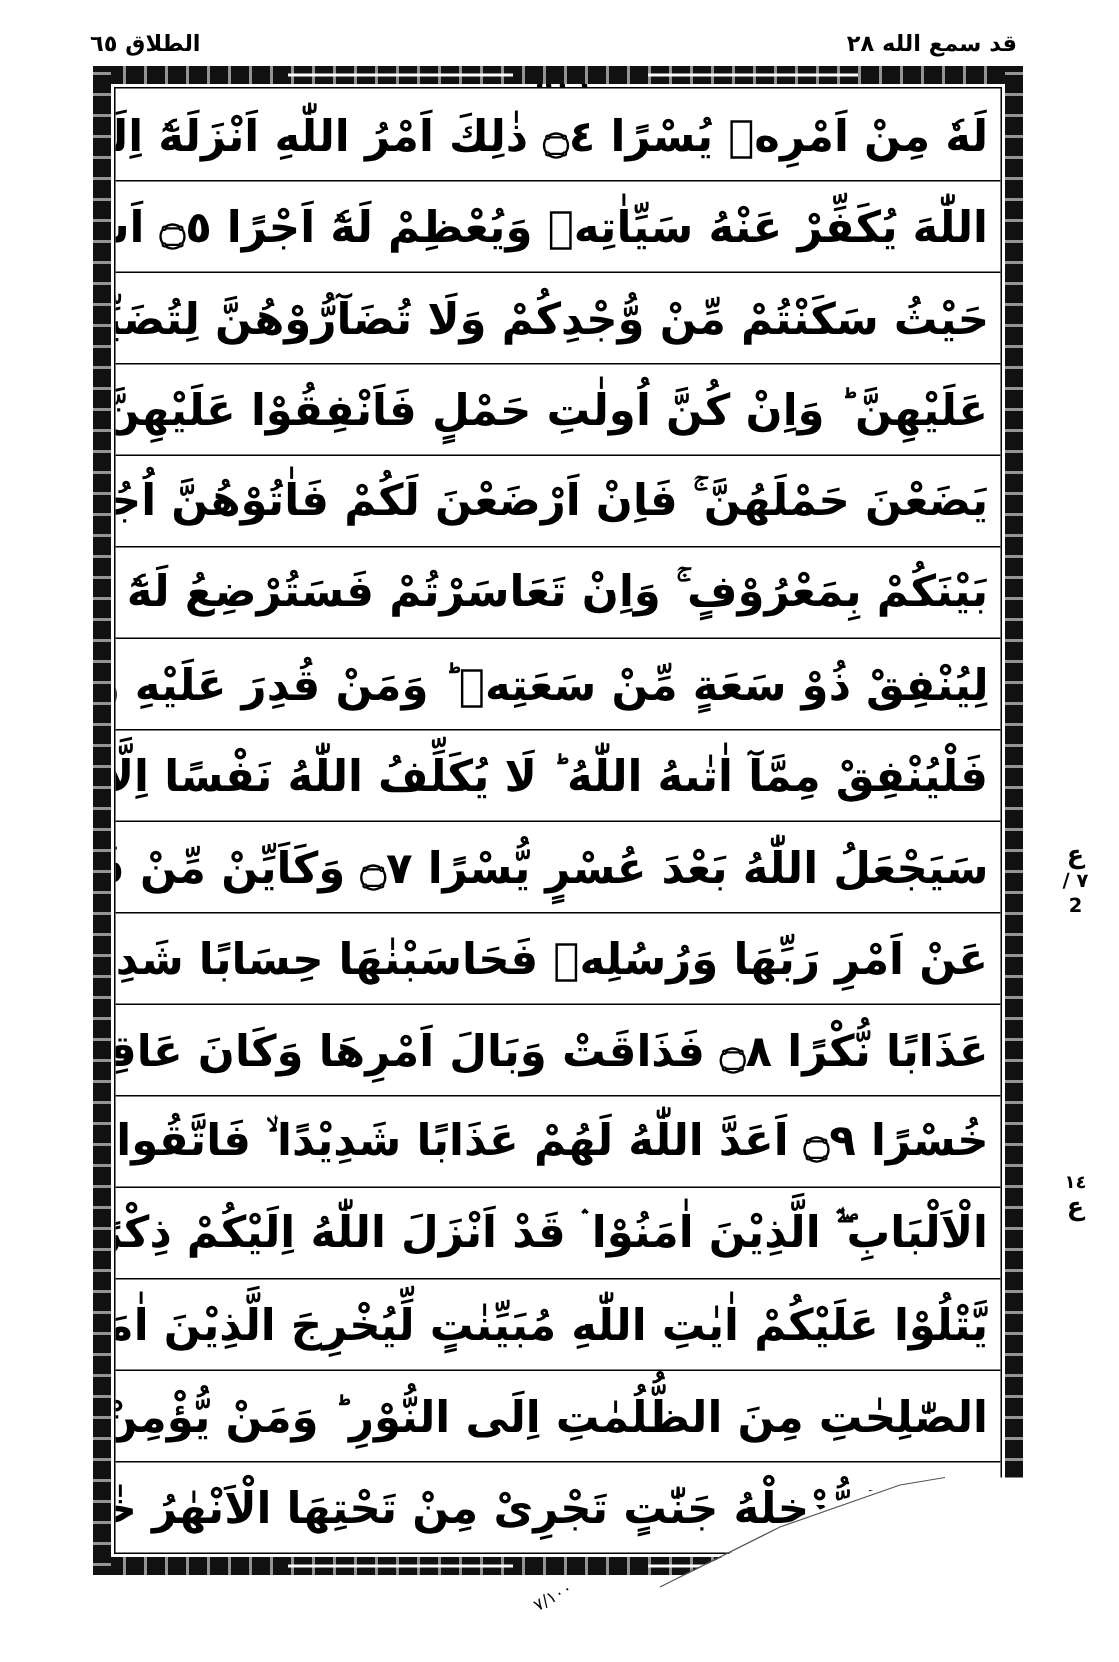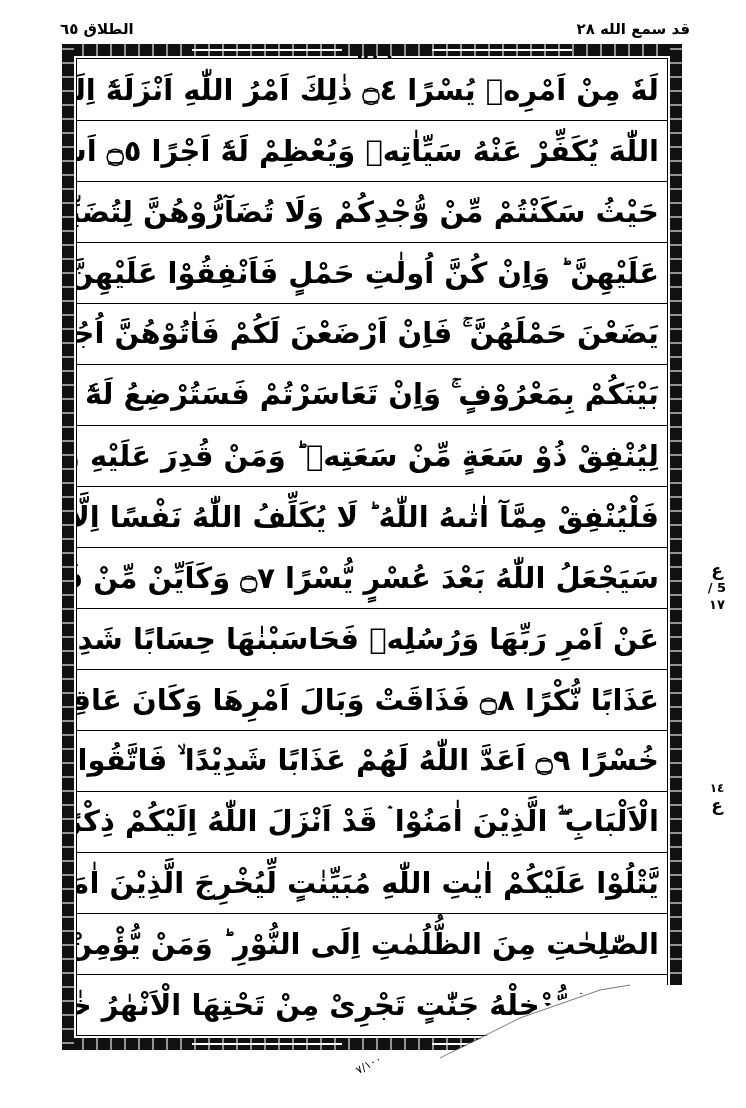--- a/index.html
+++ b/index.html
@@ -1,20 +1,20 @@
 <!DOCTYPE html>
 <html><head>
   <meta charset="utf-8">
   <style>
     html, body { margin: 0; padding: 0; background: #ffffff; }
     body { width: 746px; height: 1108px; position: relative; overflow: hidden; font-family: "DejaVu Sans", sans-serif; color: #000; }
 
     .page-header { position: absolute; top: 18px; left: 60px; width: 630px; height: 26px; }
     .hdr { position: absolute; top: 0; font-size: 15px; line-height: 22px; direction: rtl; font-weight: bold; text-align: right; }
-    .hdr-para { right: 0; }
+    .hdr-para { right: 12px; }
     .hdr-pageno { left: 50%; transform: translateX(-50%); font-size: 20px; top: -3px; margin-top: 30px; }
     .hdr-surah { left: 0; }
 
     .frame { position: absolute; left: 62px; top: 44px; width: 620px; height: 1006px; }
     .frame-outer { position: absolute; inset: 0; border: 2px solid #000; }
     .border-band { position: absolute; background: #111; }
     .band-top { left: 0; right: 0; top: 0; height: 12px; }
     .band-bottom { left: 0; right: 0; bottom: 0; height: 12px; }
     .band-left { left: 0; top: 0; bottom: 0; width: 12px; }
     .band-right { right: 0; top: 0; bottom: 0; width: 12px; }
@@ -112,21 +112,21 @@
         <span class="line-text">الصّٰلِحٰتِ مِنَ الظُّلُمٰتِ اِلَى النُّوْرِ ؕ وَمَنْ يُّؤْمِنْ بِاللّٰهِ وَيَعْمَلْ</span>
       </div>
     <div class="line" style="top:915px">
         <span class="line-text">صَالِحًا يُّدْخِلْهُ جَنّٰتٍ تَجْرِىْ مِنْ تَحْتِهَا الْاَنْهٰرُ خٰلِدِيْنَ فِيْهَآ</span>
       </div>
   </div>
 </div>
 
 <div class="margin-mark mark-ruku-1">
   <div>ع</div>
-  <div style="font-size:13px">5 / ١٧</div>
+  <div style="font-size:13px">٧ / 2</div>
 </div>
 <div class="margin-mark mark-ruku-2">
   <div style="font-size:12px">١٤</div>
   <div>ع</div>
 </div>
 
 <svg class="tear" viewBox="0 0 746 1108">
   <polygon points="440,1058 560,1000 610,985 746,985 746,1108 440,1108" fill="#ffffff"></polygon>
   <polyline points="440,1058 520,1018 600,990 630,985" fill="none" stroke="#555" stroke-width="0.8"></polyline>
 </svg>

